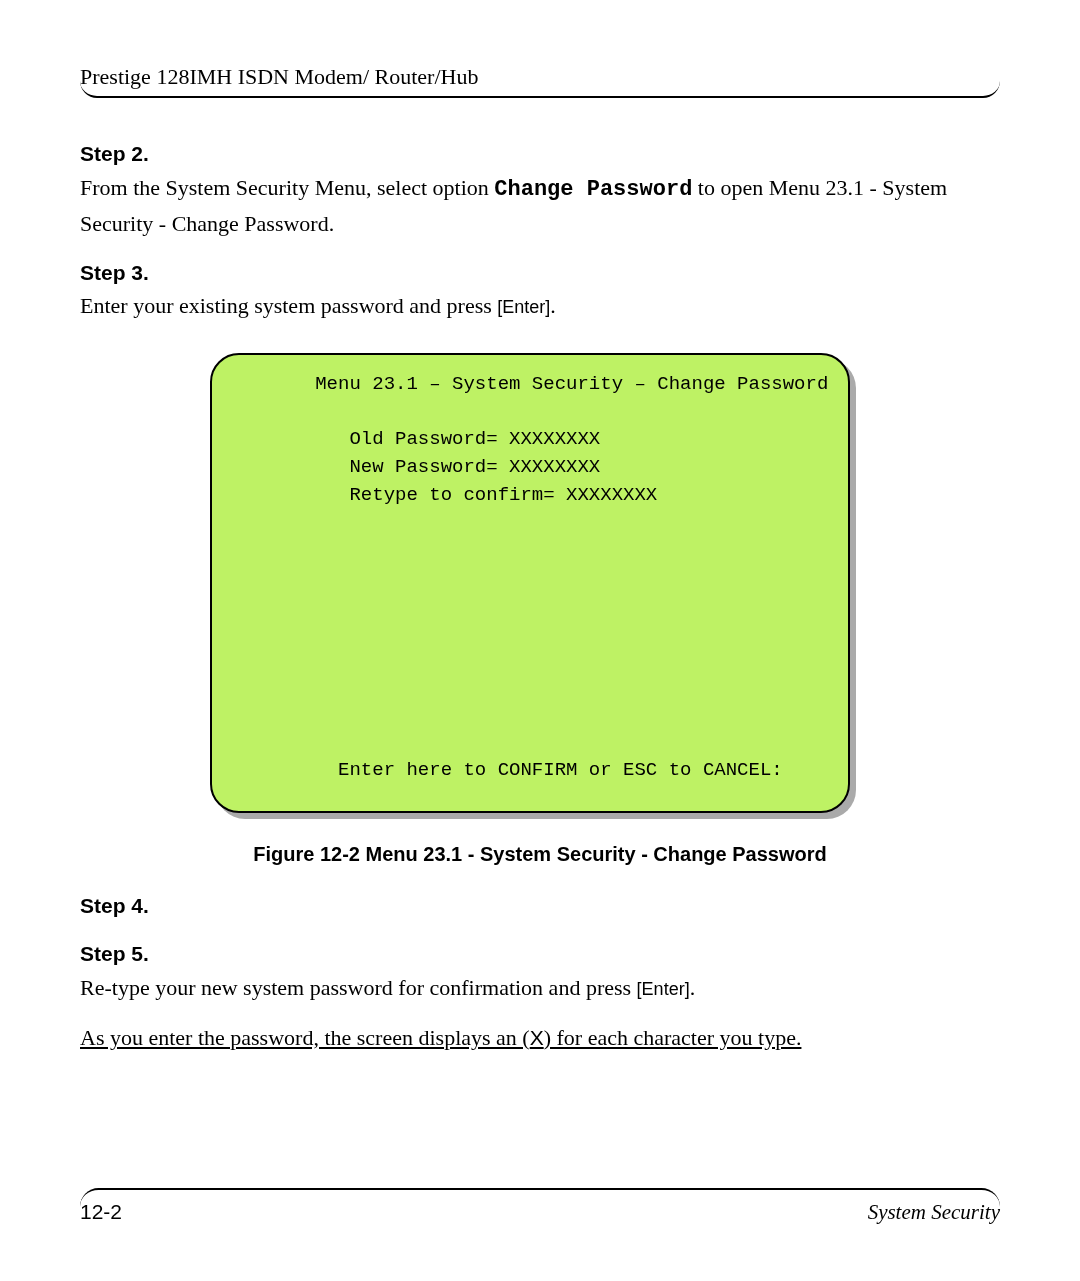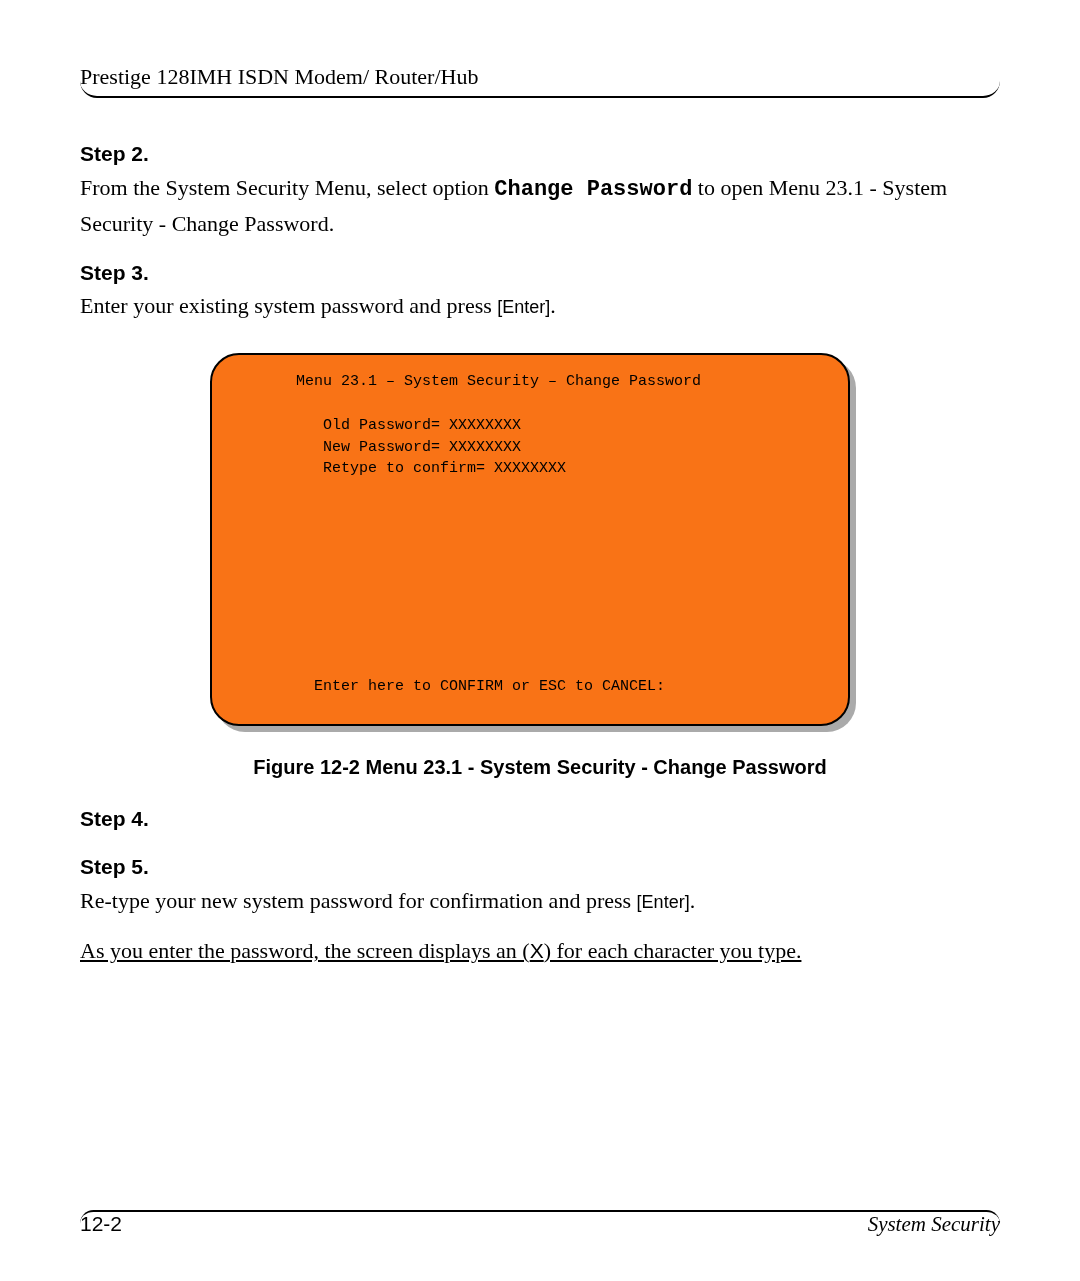--- a/index.html
+++ b/index.html
@@ -62,25 +62,25 @@
     .terminal-shadow {
       position: absolute;
       top: 6px;
       left: 6px;
       width: 100%;
       height: 100%;
       background: #aaa;
     }
     .terminal {
       position: relative;
-      background: #f97316;
+      background: #bef264;
       border: 2px solid #000;
       padding: 16px 12px 26px 12px;
       font-family: "Courier New", Courier, monospace;
-      font-size: 15px;
+      font-size: 19px;
       line-height: 1.45;
       white-space: pre;
       min-height: 280px;
     }
     .figure-caption {
       text-align: center;
       font-family: Arial, Helvetica, sans-serif;
       font-weight: bold;
       font-size: 20px;
       margin: 12px 0 24px 0;
@@ -90,24 +90,25 @@
       line-height: 1.55;
       margin-top: 16px;
       text-decoration: underline;
     }
     .body-para .sans {
       font-family: Arial, Helvetica, sans-serif;
       font-size: 21px;
     }
     .footer {
       position: absolute;
-      bottom: 44px;
+      bottom: 56px;
       left: 80px;
       right: 80px;
       border-top: 2px solid #000;
+      padding-top: 10px;
       display: flex;
       justify-content: space-between;
       font-size: 21px;
     }
     .footer .page-num {
       font-family: Arial, Helvetica, sans-serif;
     }
     .footer .section {
       font-style: italic;
     }

